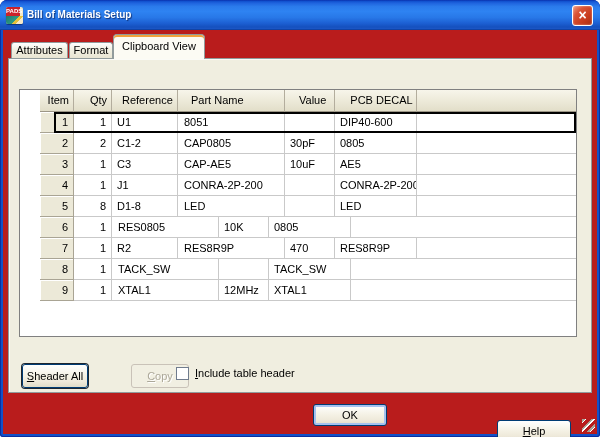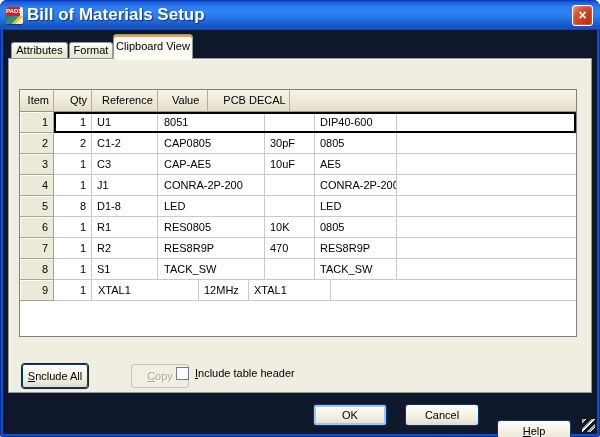--- a/index.html
+++ b/index.html
@@ -18,32 +18,32 @@
   }
   .app-icon{
     position:absolute;left:6px;top:7px;width:17px;height:17px;
     background:#F5E9C8;border-radius:2px;overflow:hidden;
     box-shadow:0 1px 1px rgba(0,0,20,.45);
   }
   .app-icon .band{position:absolute;left:0;top:0;right:3px;height:9px;background:#CC2229;color:#fff;font-weight:bold;font-size:6px;line-height:9px;text-align:center;letter-spacing:0;}
   .app-icon .teal{position:absolute;left:0;bottom:0;width:100%;height:8px;background:linear-gradient(135deg,#1F7A6E 0%,#2E9C86 55%,#E8C23A 56%,#E8C23A 70%,#F5E9C8 71%);}
   .win-title{
     position:absolute;left:27px;top:0;height:30px;line-height:29px;
-    color:#fff;font-weight:bold;font-size:17px;
+    color:#fff;font-weight:bold;font-size:10px;
     text-shadow:1px 1px 1px rgba(0,0,40,.55);white-space:nowrap;
   }
   .close-btn{
     position:absolute;right:7px;top:5px;width:21px;height:21px;
     border:1px solid #fff;border-radius:3px;
     background:linear-gradient(135deg,#EE9980 0%,#D95335 30%,#C93C1E 65%,#A92C10 100%);
     color:#fff;text-align:center;line-height:19px;font-size:14px;font-weight:bold;
     box-shadow:inset 0 0 2px rgba(255,255,255,.6);cursor:pointer;
   }
   
-  .client{position:absolute;left:3px;top:30px;right:3px;bottom:3px;background:#0f172a;}
+  .client{position:absolute;left:3px;top:30px;right:3px;bottom:3px;background:#b91c1c;}
   
   .tab{
     position:absolute;height:16px;top:12px;
     background:linear-gradient(180deg,#FFFFFF 0%,#F2F0E2 45%,#E8E4D2 100%);
     border:1px solid #919B9C;border-bottom:none;border-radius:3px 3px 0 0;
     text-align:center;line-height:15px;cursor:pointer;z-index:2;
   }
   .tab.active{
     top:4px;height:25px;line-height:22px;z-index:4;
     background:#FCFBF4;
@@ -51,21 +51,21 @@
     border-radius:4px 4px 0 0;
   }
   
   .panel{
     position:absolute;left:5px;top:28px;width:584px;height:335px;
     background:#F0EEE0;border:1px solid #919B9C;z-index:3;
     box-shadow:inset 1px 1px 0 rgba(255,255,255,.75);
   }
   
   .grid{position:absolute;left:10px;top:30px;width:558px;height:248px;background:#fff;border:1px solid #808080;overflow:hidden;}
-  .grow{display:flex;width:100%;}
+  .grow{display:flex;width:100%;margin-left:20px;}
   .ghead{height:22px;}
   .ghead .cell{
     background:linear-gradient(180deg,#F7F5EA 0%,#ECE9D8 55%,#E2DEC9 100%);
     border-right:1px solid #B3AD9D;border-bottom:1px solid #9C9686;
     line-height:21px;font-size:11px;
   }
   .gdata{height:21px;}
   .gdata .cell{border-right:1px solid #C9C9C9;border-bottom:1px solid #C9C9C9;line-height:20px;background:#fff;}
   .cell{white-space:nowrap;overflow:hidden;flex:none;}
   .c-item{width:34px;text-align:right;padding-right:5px;}
@@ -127,30 +127,31 @@
     <div class="close-btn">
       <span>×</span>
     </div>
   </div>
 
   <div class="client">
 
     <div id="tabstrip">
         <div class="tab" style="left: 8px; width: 57px;"><span>Attributes</span></div>
         <div class="tab" style="left: 66px; width: 44px;"><span>Format</span></div>
-        <div class="tab active" style="left: 110px; width: 80px;"><span>Clipboard View</span></div>
+        <div class="tab active" style="left: 110px; width: 92px;"><span>Clipboard View</span></div>
       </div>
 
     <div class="panel">
 
       <div class="grid" id="grid">
         <div class="grow ghead" id="grid-head">
             <div class="cell c-item">Item</div>
             <div class="cell c-qty">Qty</div>
             <div class="cell c-reference">Reference</div>
+            <div class="cell c-part_name">Part Name</div>
             <div class="cell c-value">Value</div>
             <div class="cell c-pcb_decal">PCB DECAL</div>
             <div class="cell c-filler"></div>
           </div>
         <div id="grid-body">
             <div class="grow gdata selected">
     <div class="cell c-item">1</div>
     <div class="cell c-qty">1</div>
     <div class="cell c-reference">U1</div>
     <div class="cell c-part_name">8051</div>
@@ -190,70 +191,67 @@
     <div class="cell c-qty">8</div>
     <div class="cell c-reference">D1-8</div>
     <div class="cell c-part_name">LED</div>
     <div class="cell c-value"></div>
     <div class="cell c-pcb_decal">LED</div>
     <div class="cell c-filler"></div>
   </div>
             <div class="grow gdata">
     <div class="cell c-item">6</div>
     <div class="cell c-qty">1</div>
-    <div class="cell c-reference">R1</div>
     <div class="cell c-part_name">RES0805</div>
     <div class="cell c-value">10K</div>
     <div class="cell c-pcb_decal">0805</div>
     <div class="cell c-filler"></div>
   </div>
             <div class="grow gdata">
     <div class="cell c-item">7</div>
     <div class="cell c-qty">1</div>
     <div class="cell c-reference">R2</div>
     <div class="cell c-part_name">RES8R9P</div>
     <div class="cell c-value">470</div>
     <div class="cell c-pcb_decal">RES8R9P</div>
     <div class="cell c-filler"></div>
   </div>
             <div class="grow gdata">
     <div class="cell c-item">8</div>
     <div class="cell c-qty">1</div>
-    <div class="cell c-reference">S1</div>
     <div class="cell c-part_name">TACK_SW</div>
     <div class="cell c-value"></div>
     <div class="cell c-pcb_decal">TACK_SW</div>
     <div class="cell c-filler"></div>
   </div>
             <div class="grow gdata">
     <div class="cell c-item">9</div>
     <div class="cell c-qty">1</div>
     <div class="cell c-part_name">XTAL1</div>
     <div class="cell c-value">12MHz</div>
     <div class="cell c-pcb_decal">XTAL1</div>
     <div class="cell c-filler"></div>
   </div>
           </div>
         <div class="sel-rect"></div>
       </div>
 
       <button class="btn focused" style="left:13px;top:305px;width:66px;height:24px;">
-        <span><span class="u">S</span><span>nclude All</span></span>
+        <span><span class="u">S</span><span>header All</span></span>
       </button>
 
       <button class="btn disabled" style="left:87px;top:305px;width:58px;height:24px;">
         <span><span class="u">C</span><span>opy</span></span>
       </button>
 
       <span class="checkbox" style="left:167px;top:308px;"></span>
       <span class="chk-label" style="left:186px;top:308px;"><span class="u">I</span><span>nclude table header</span></span>
 
     </div>
 
     <button class="btn default" style="left:310px;top:374px;width:74px;height:22px;">OK</button>
-    <button class="btn" style="left:402px;top:374px;width:74px;height:22px;">Cancel</button>
     <button class="btn" style="left:494px;top:390px;width:74px;height:22px;">
       <span><span class="u">H</span><span>elp</span></span>
     </button>
 
     <div class="grip"></div>
   </div>
 </div>
 
 </body></html>

